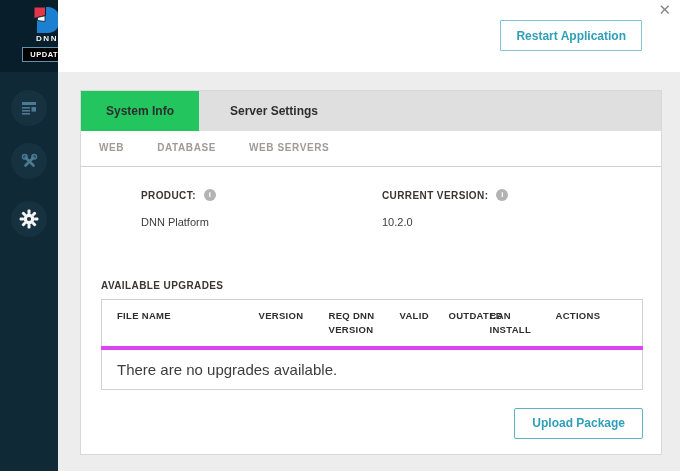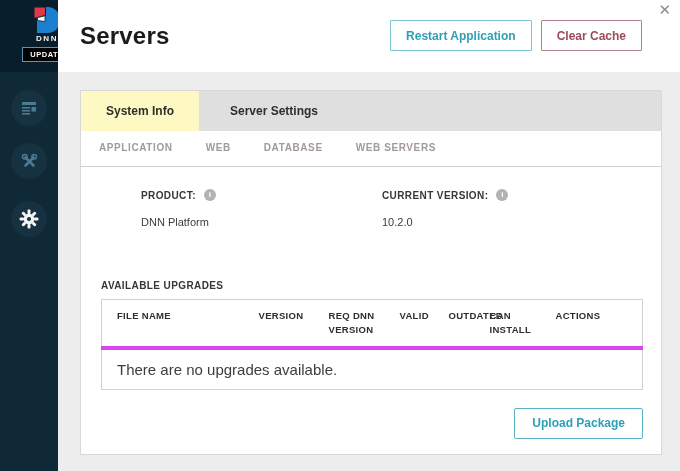--- a/index.html
+++ b/index.html
@@ -30,21 +30,21 @@
   .hdr-btn.teal { color:#2f9fb8; border:1px solid #7fc4d4; }
   .hdr-btn.rose { color:#9d4a5c; border:1px solid #b2808d; }
   .close { position:absolute; top:2px; right:9px; font-size:15px; color:#8a8a8a; cursor:pointer; line-height:1; }
 
   .workspace { flex:1; background:#ededed; padding:18px 18px 0 22px; }
   .panel { width:582px; height:365px; background:#fff; border:1px solid #d8d8d8; }
 
   .tabs { display:flex; height:40px; background:#dfdfdf; }
   .tab { width:118px; display:flex; align-items:center; justify-content:center;
     font-size:12px; font-weight:bold; color:#2e2e2e; cursor:pointer; }
-  .tab.active { background:#fef9c3; }
+  .tab.active { background:#22c55e; }
   .tab.settings { width:150px; }
 
   .subtabs { display:flex; height:36px; border-bottom:1px solid #d0d0d0; padding-left:18px; gap:33px; }
   .subtab { display:flex; align-items:center; font-size:10px; font-weight:bold; letter-spacing:.6px;
     color:#a09a98; cursor:pointer; border-bottom:2px solid transparent; }
   .subtab.active { color:#1f8ca7; border-bottom:2px solid #1f8ca7; }
 
   .content { padding:22px 20px 0; }
   .info-grid { display:flex; padding-left:40px;gap:11px; }
   .field.product { width:230px; }
@@ -121,38 +121,35 @@
             </g>
           </g>
           <circle cx="10" cy="10" r="2.1" fill="#16313f"></circle>
         </svg>
       </div>
     </div>
   </aside>
 
   <main class="main">
     <header class="header">
-      <h1 class="page-title">Servers</h1>
       <div class="header-buttons">
         <button class="hdr-btn teal">Restart Application</button>
-        <button class="hdr-btn rose">Clear Cache</button>
       </div>
       <span class="close">✕</span>
     </header>
 
     <section class="workspace">
       <div class="panel">
 
         <div class="tabs">
           <div class="tab active">System Info</div>
           <div class="tab settings">Server Settings</div>
         </div>
 
         <div class="subtabs">
-          <div class="subtab">APPLICATION</div>
           <div class="subtab">WEB</div>
           <div class="subtab">DATABASE</div>
           <div class="subtab">WEB SERVERS</div>
         </div>
 
         <div class="content">
 
           <div class="info-grid">
             <div class="field product">
               <div class="label-row">

